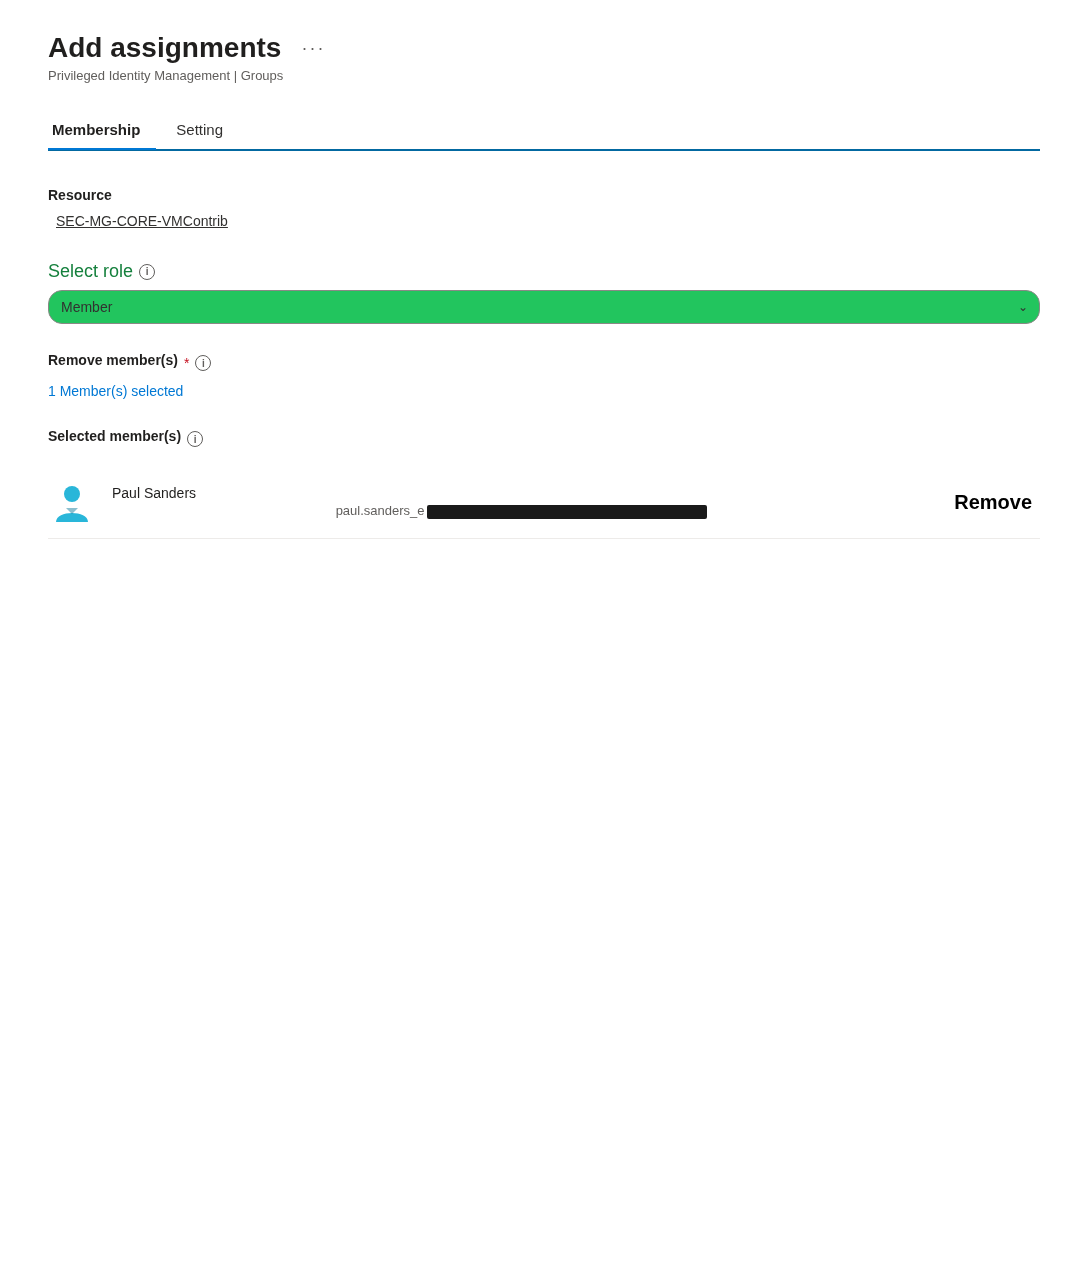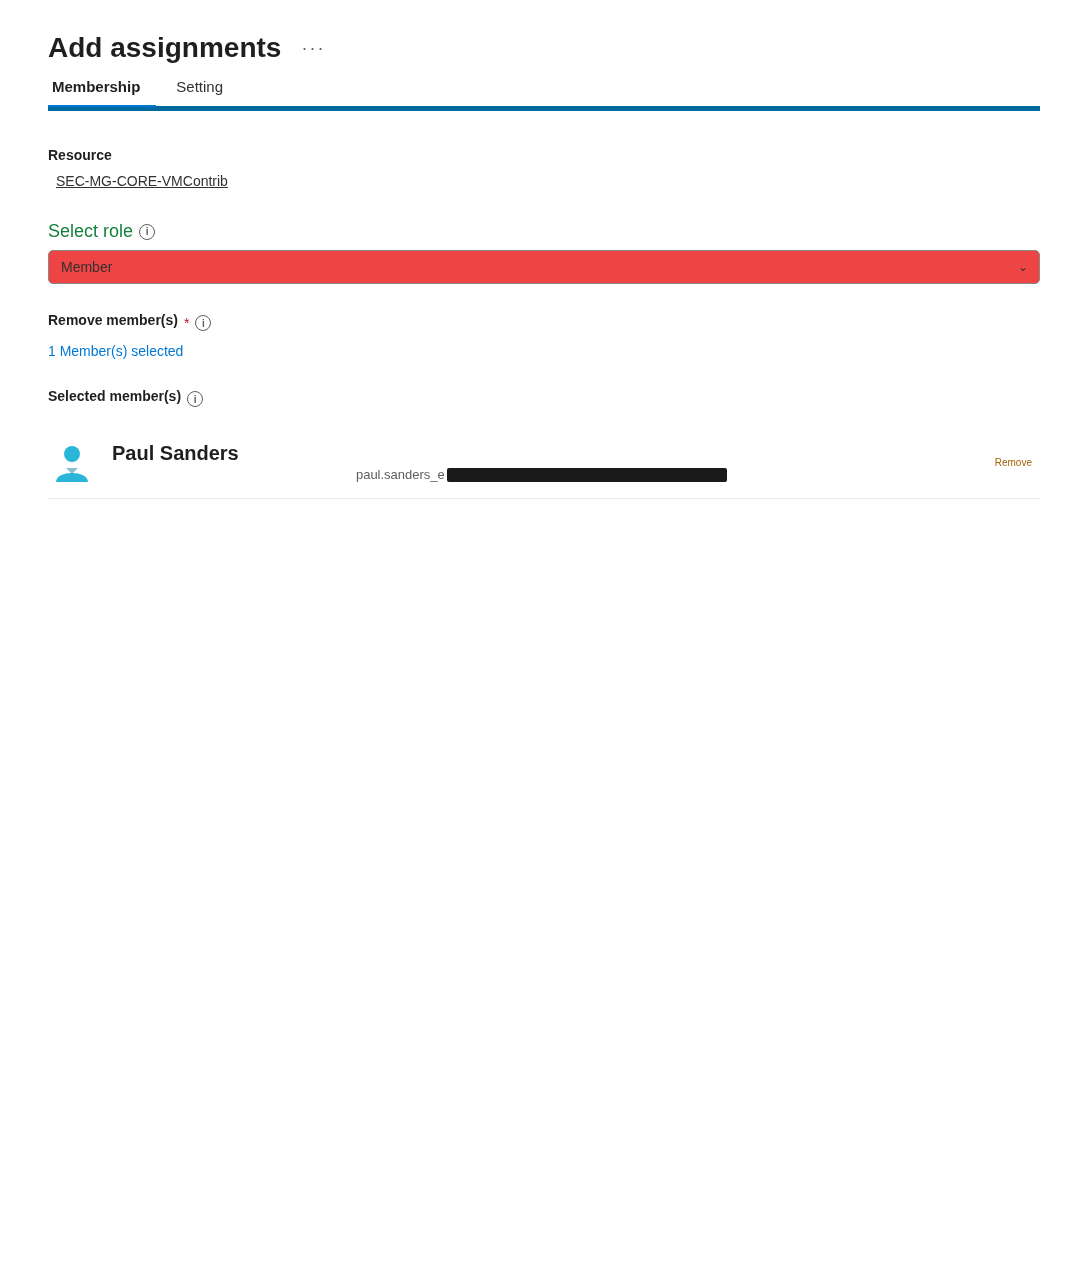--- a/index.html
+++ b/index.html
@@ -43,21 +43,21 @@
     }
 
     .page-subtitle {
       font-size: 13px;
       color: #605e5c;
       margin-bottom: 28px;
     }
 
     .tabs {
       display: flex;
-      border-bottom: 5px solid #0369a1;
+      border-bottom: 2px solid #0369a1;
       margin-bottom: 36px;
       gap: 0;
     }
 
     .tab {
       padding: 10px 16px 10px 4px;
       font-size: 15px;
       font-weight: 400;
       cursor: pointer;
       color: #323130;
@@ -118,24 +118,24 @@
     }
 
     .select-wrapper {
       position: relative;
     }
 
     .select-wrapper select {
       width: 100%;
       padding: 8px 40px 8px 12px;
       border: 1px solid #8a8886;
-      border-radius: 5px;
-      font-size: 14px;
-      color: #323130;
-      background: #ef4444;
+      border-radius: 14px;
+      font-size: 14px;
+      color: #323130;
+      background: #22c55e;
       appearance: none;
       -webkit-appearance: none;
       cursor: pointer;
     }
 
     .select-chevron {
       position: absolute;
       right: 12px;
       top: 50%;
       transform: translateY(-50%);
@@ -189,39 +189,40 @@
       display: flex;
       align-items: center;
       justify-content: center;
     }
 
     .member-info {
       flex: 1;
     }
 
     .member-name {
-      font-size: 20px;
-      font-weight: 700;
+      font-size: 14px;
+      font-weight: 400;
       color: #201f1e;
       margin-bottom: 2px;
     }
 
     .member-email {
       font-size: 13px;
       color: #605e5c;
       text-align: center;
     }
 
     .remove-btn {
-      font-size: 10px;
-      color: #a16207;
+      font-size: 20px;
+      color: #000000;
       cursor: pointer;
       background: none;
       border: none;
       padding: 4px 8px;
+      font-weight: bold;
     }
 
     
     .avatar-svg {
       width: 48px;
       height: 48px;
     }
 
     
     .redacted {
@@ -236,20 +237,21 @@
   </style>
 </head>
 <body>
 
 <div class="page-container">
 
   <div class="page-header">
     <h1 class="page-title">Add assignments</h1>
     <span class="ellipsis-btn">···</span>
   </div>
+  <p class="page-subtitle">Privileged Identity Management | Groups</p>
 
   <div class="tabs">
     <div class="tab active">
       <span>Membership</span>
     </div>
     <div class="tab">
       <span>Setting</span>
     </div>
   </div>
 

